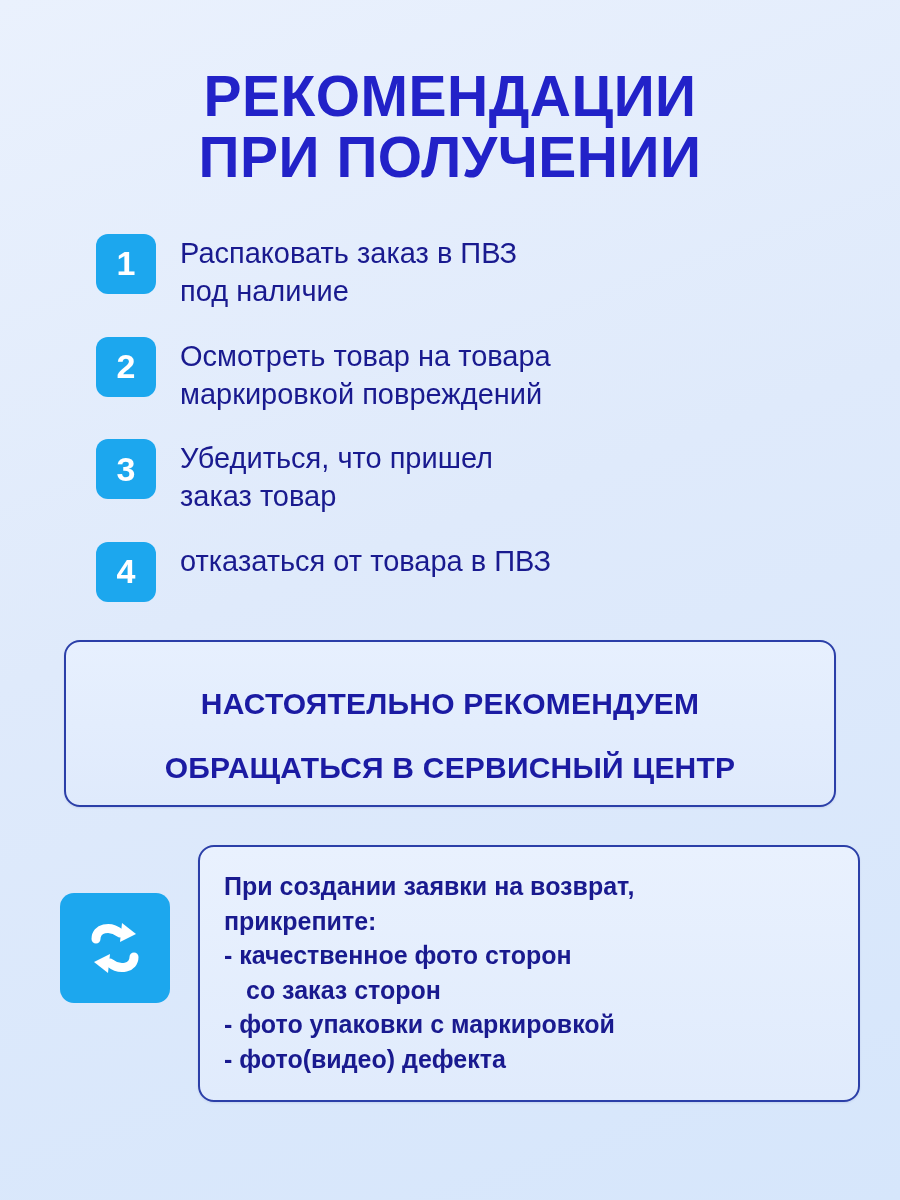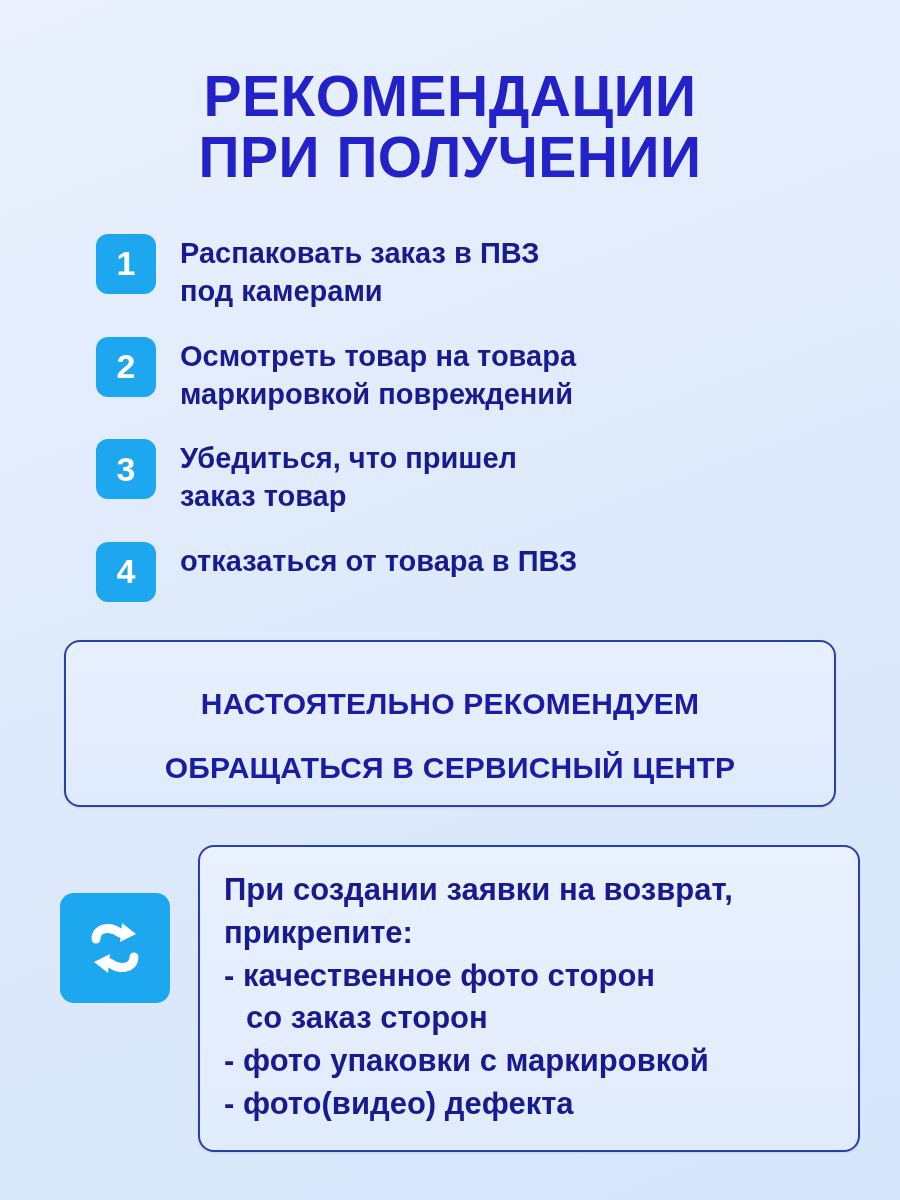--- a/index.html
+++ b/index.html
@@ -55,21 +55,21 @@
     font-size: 34px;
     font-weight: bold;
     display: flex;
     align-items: center;
     justify-content: center;
     margin-top: 2px;
   }
   .step-text {
     margin-left: 24px;
     font-size: 29px;
-    font-weight: bold;
+    font-weight: normal;
     line-height: 1.32;
     color: #191a8f;
     padding-top: 2px;
   }
   .step-text .l { display: block; white-space: nowrap; }
 
   
   .banner {
     margin: 38px 64px 0 64px;
     border: 2px solid #2b3fa8;
@@ -114,21 +114,21 @@
     margin-left: 28px;
     flex: 1 1 auto;
     border: 2px solid #2b3fa8;
     border-radius: 16px;
     background: linear-gradient(180deg, #e9f1fe 0%, #e0ebfc 100%);
     padding: 22px 24px 24px 24px;
     box-shadow: 0 1px 2px rgba(40,60,150,0.12);
   }
   .note-line {
     display: block;
-    font-size: 31px;
+    font-size: 25px;
     font-weight: bold;
     line-height: 1.38;
     color: #191a8f;
     white-space: nowrap;
   }
   .note-line.indent { padding-left: 22px; }
 </style>
 </head>
 <body>
 
@@ -138,21 +138,21 @@
     <span class="title-line">РЕКОМЕНДАЦИИ</span>
     <span class="title-line">ПРИ ПОЛУЧЕНИИ</span>
   </div>
 
   <div class="steps">
 
     <div class="step">
       <div class="step-badge">1</div>
       <div class="step-text">
         <span class="l">Распаковать заказ в ПВЗ</span>
-        <span class="l">под камерами</span>
+        <span class="l">под наличие</span>
       </div>
     </div>
 
     <div class="step">
       <div class="step-badge">2</div>
       <div class="step-text">
         <span class="l">Осмотреть товар на товара</span>
         <span class="l">маркировкой повреждений</span>
       </div>
     </div>

